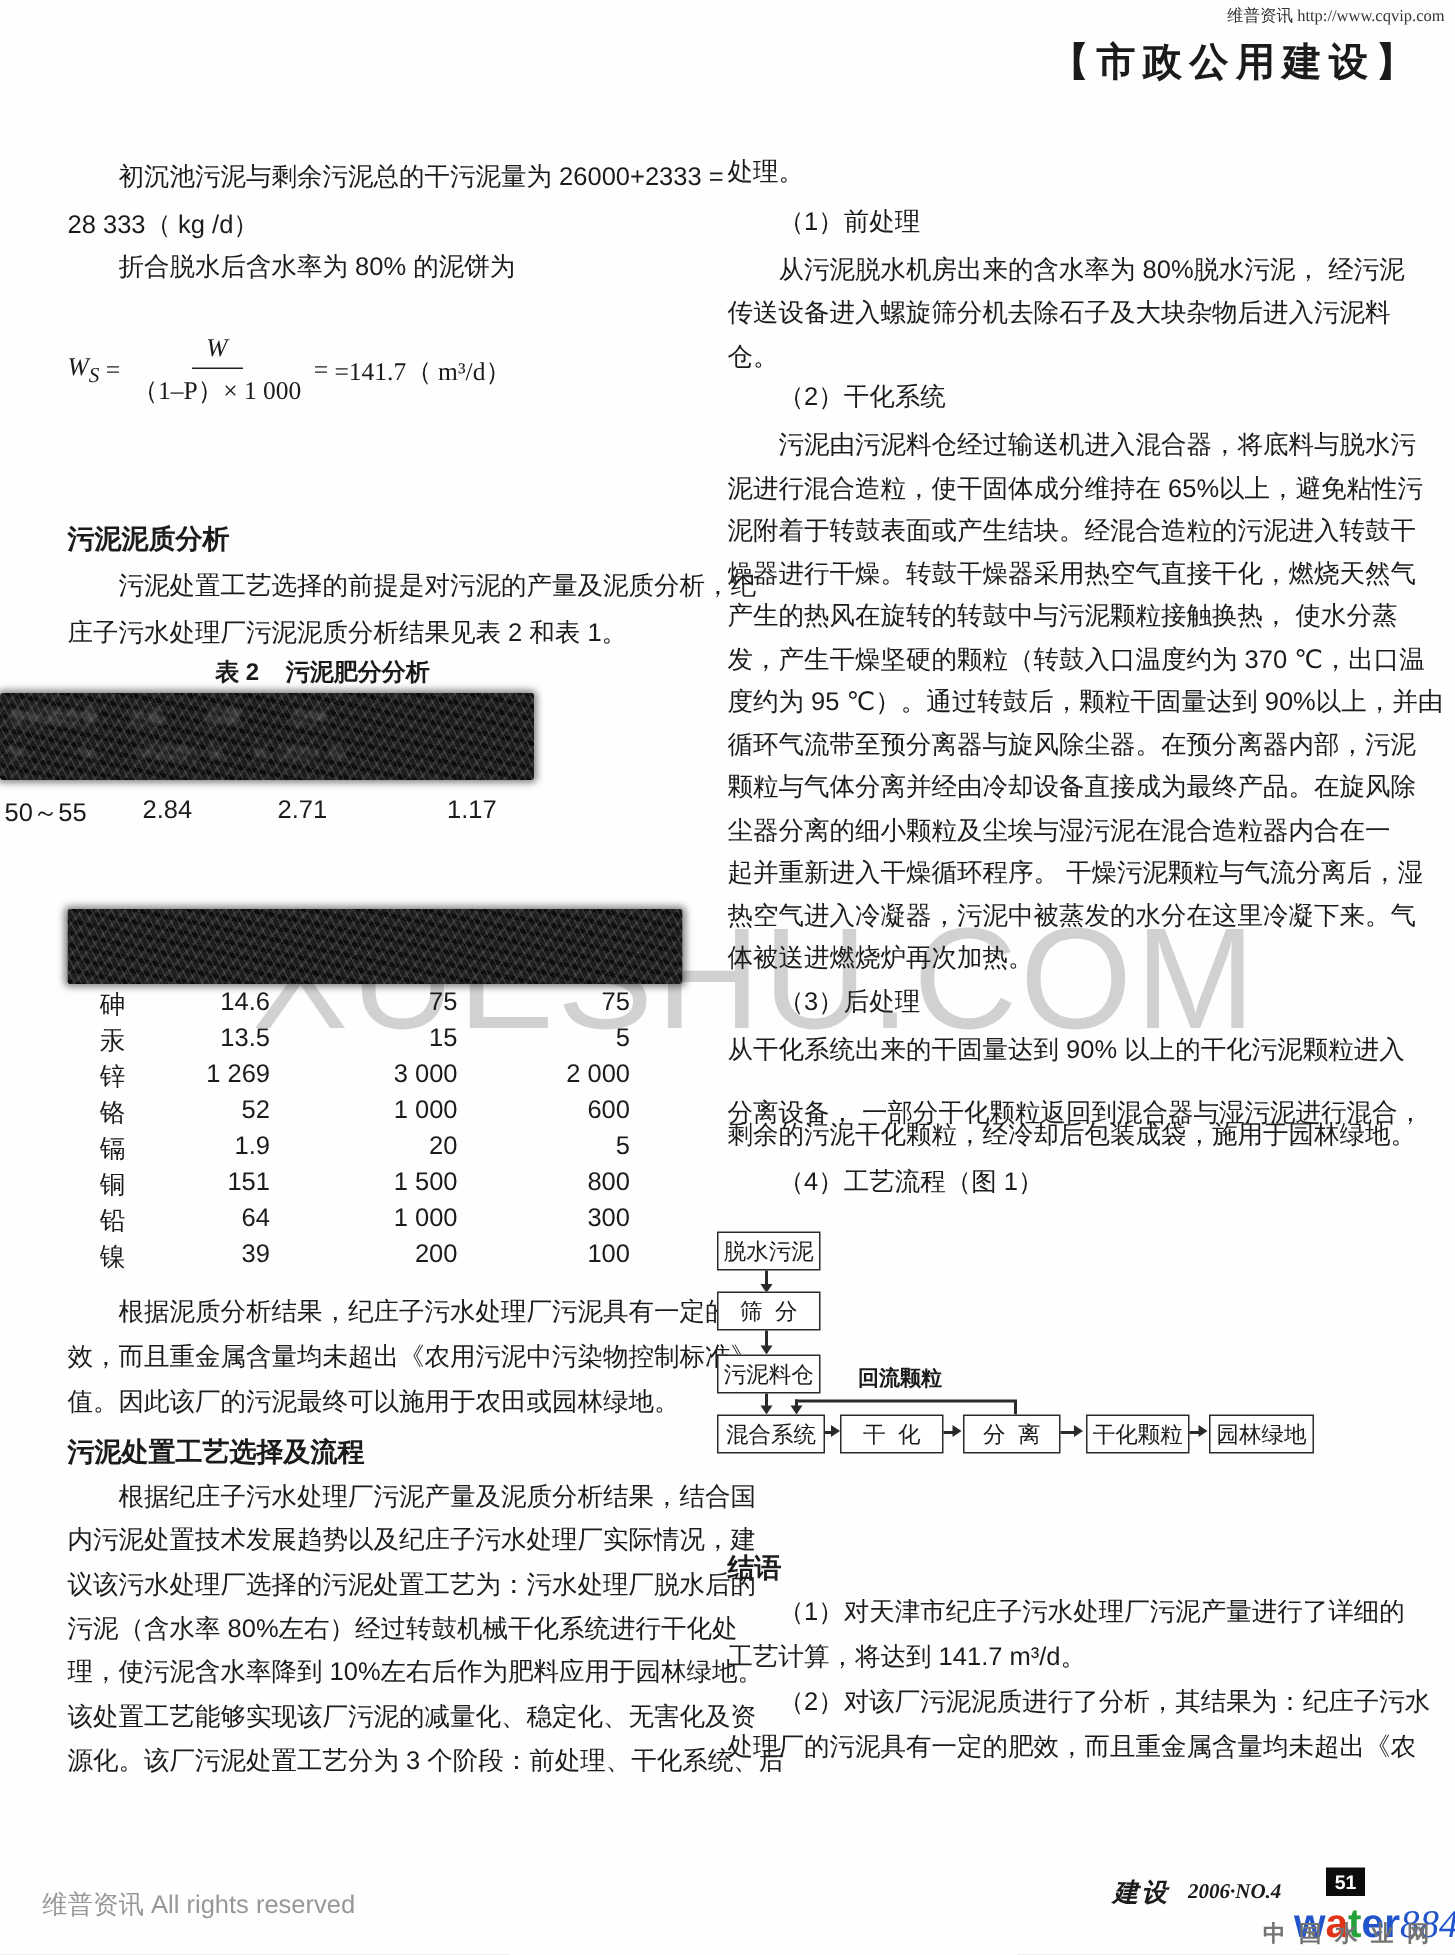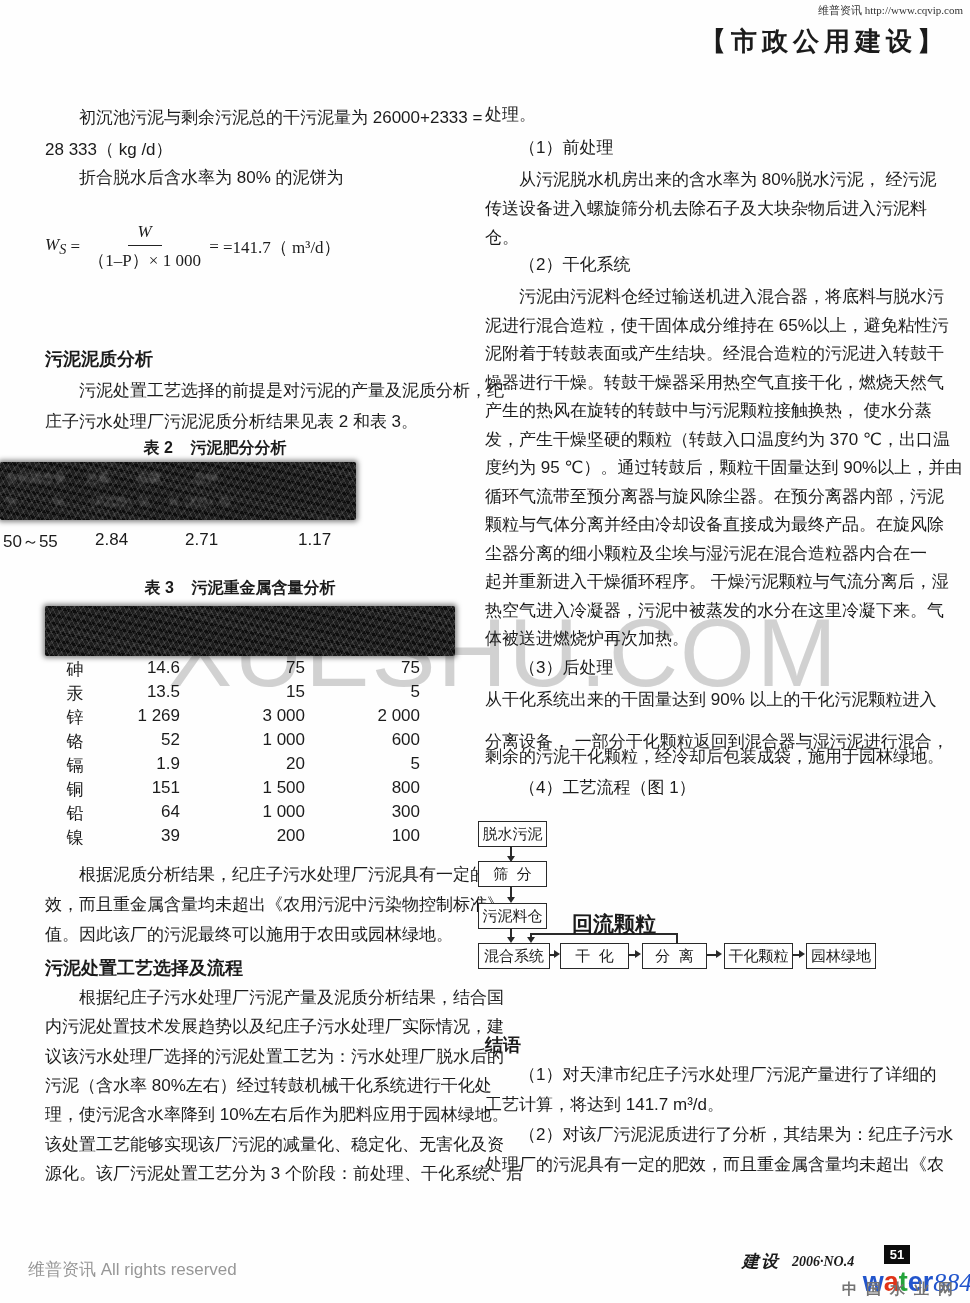--- a/index.html
+++ b/index.html
@@ -42,21 +42,21 @@
   .fi{font-style:italic;}
   
   .fbox{position:absolute;border:1.5px solid #2a2a2a;background:#fff;display:flex;
         align-items:center;justify-content:center;font-size:15px;white-space:pre;z-index:4;}
   .vline{position:absolute;width:1.5px;background:#2a2a2a;z-index:3;}
   .hline{position:absolute;height:1.5px;background:#2a2a2a;z-index:3;}
   .arr-d{position:absolute;width:0;height:0;border-left:4px solid transparent;
          border-right:4px solid transparent;border-top:6px solid #2a2a2a;z-index:3;}
   .arr-r{position:absolute;width:0;height:0;border-top:4px solid transparent;
          border-bottom:4px solid transparent;border-left:6px solid #2a2a2a;z-index:3;}
-  .flowlabel{position:absolute;font-size:21px;font-weight:bold;white-space:pre;z-index:4;}
+  .flowlabel{position:absolute;font-size:14px;font-weight:bold;white-space:pre;z-index:4;}
   
   .f-copy{position:absolute;left:28px;top:1258px;font-size:17px;color:#979797;white-space:pre;}
   .f-journal{position:absolute;left:742px;top:1250px;font-size:17px;font-weight:bold;font-style:italic;
              font-family:"Liberation Serif",serif;white-space:pre;letter-spacing:2px;}
   .f-issue{position:absolute;left:792px;top:1254px;font-size:14px;font-weight:bold;font-style:italic;
            font-family:"Liberation Serif",serif;white-space:pre;}
   .f-pagebox{position:absolute;left:884px;top:1245px;width:26px;height:19px;background:#0c0c0c;
              color:#fff;font-size:13px;font-weight:bold;display:flex;align-items:center;justify-content:center;z-index:4;}
   .f-logo{position:absolute;left:836px;top:1249px;z-index:5;white-space:pre;}
   .f-logo .word{font-size:27px;font-weight:bold;font-family:"Liberation Sans",sans-serif;}
@@ -91,40 +91,37 @@
         <span class="num fi">W</span>
         <span class="den">（1–P）× 1 000</span>
       </span>
       <span> = </span>
       <span>=141.7（ m³/d）</span>
     </div>
 
     <div class="abs subhead" style="left:45px;top:347px;">污泥泥质分析</div>
     <div class="para" style="left:45px;top:381px;">
         <div class="ln ind" style="top: 0px;">污泥处置工艺选择的前提是对污泥的产量及泥质分析，纪</div>
-        <div class="ln" style="top: 31px;">庄子污水处理厂污泥泥质分析结果见表 2 和表 3。</div>
+        <div class="ln" style="top: 31px;">庄子污水处理厂污泥泥质分析结果见表 2 和表 1。</div>
       </div>
 
     <div class="abs ctr" style="left:40px;top:438px;width:350px;">
       <span class="caption">表 2    污泥肥分分析</span>
     </div>
     <div class="band" style="left:0;top:462px;width:356px;height:58px;">
       <span class="bandtxt" style="left:6px;top:8px;">有机物含量      总氮        总磷          总钾</span>
       <span class="bandtxt" style="left:6px;top:32px;">%           %      （P2O5）%      N（KO）%</span>
     </div>
     <div class="abs" style="left:0;top:530px;width:360px;height:22px;">
       <span class="t2cell" style="left:3px;">50～55</span>
       <span class="t2cell" style="left:95px;">2.84</span>
       <span class="t2cell" style="left:185px;">2.71</span>
       <span class="t2cell" style="left:298px;">1.17</span>
     </div>
 
-    <div class="abs ctr" style="left:45px;top:578px;width:390px;">
-      <span class="caption">表 3    污泥重金属含量分析</span>
-    </div>
     <div class="band" style="left:45px;top:606px;width:410px;height:50px;"></div>
 
     <div class="t3row" style="top:658px;">
         <span class="m">砷</span>
         <span class="v1">14.6</span>
         <span class="v2">75</span>
         <span class="v3">75</span>
       </div>
     <div class="t3row" style="top:682px;">
         <span class="m">汞</span>

